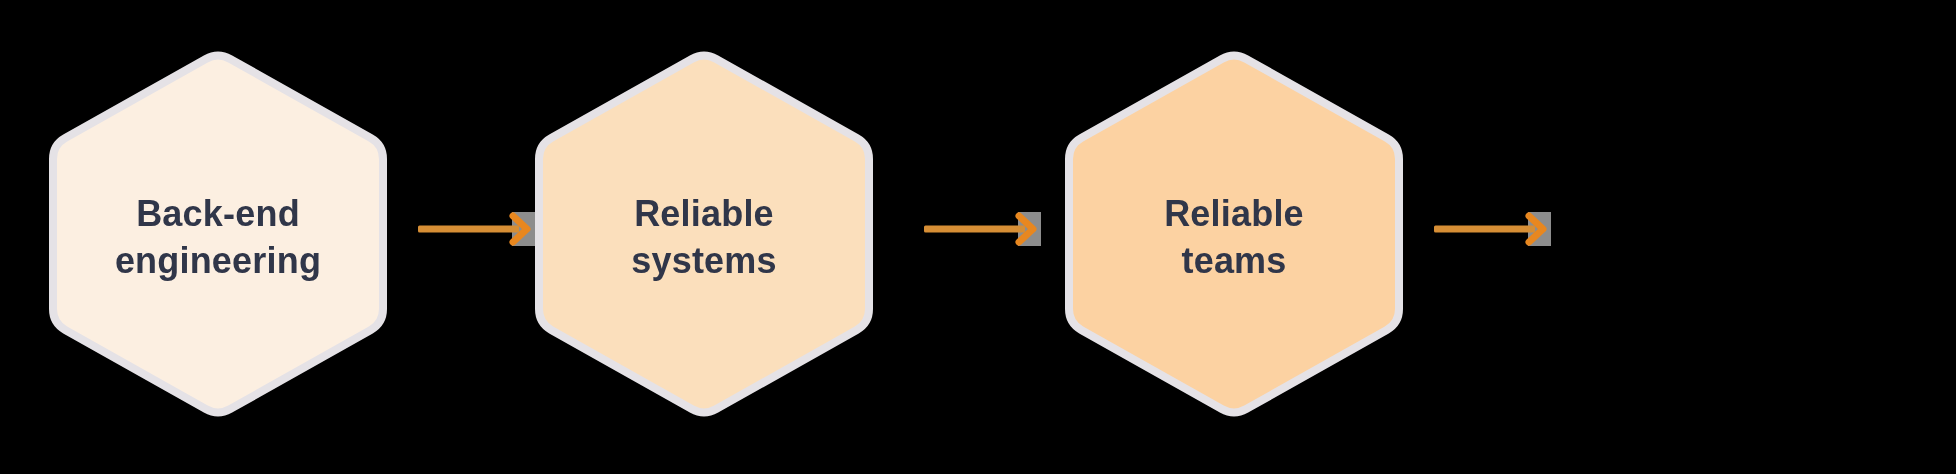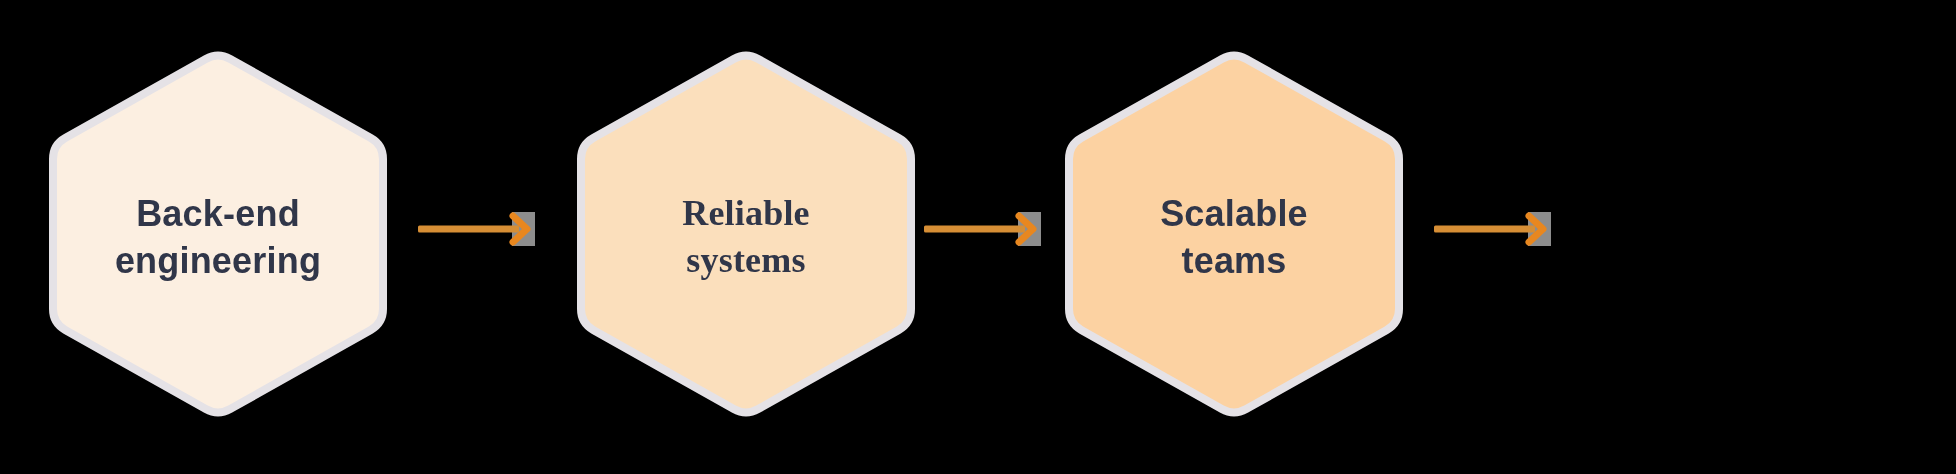--- a/index.html
+++ b/index.html
@@ -20,21 +20,21 @@
   .hex {
     position: absolute;
     top: 47px;
     width: 340px;
     height: 374px;
     display: flex;
     align-items: center;
     justify-content: center;
   }
   .hex-1 { left: 48px; }
-  .hex-2 { left: 576px; font-family: Liberation Serif, serif; }
+  .hex-2 { left: 534px; }
   .hex-3 { left: 1064px; }
   .hex-4 { left: 1572px; }
   .hex-svg {
     position: absolute;
     left: 0; top: 0;
     width: 100%;
     height: 100%;
   }
   .hex-path {
     stroke: var(--hexagon-border, #E5E2E6);
@@ -99,21 +99,21 @@
   <svg class="arrow arrow-2" viewBox="0 0 122 44" aria-hidden="true">
     <rect class="arrow-backdrop" x="96" y="5" width="23" height="34"></rect>
     <rect class="arrow-shaft" x="2" y="18.5" width="101" height="7" rx="1.5"></rect>
     <polyline class="arrow-chevron" points="97,9 111,22 97,35"></polyline>
   </svg>
 
   <div class="hex hex-3">
     <svg class="hex-svg" viewBox="0 0 340 374" aria-hidden="true">
       <path class="hex-path" d="M 157.8 11.9 Q 170 5 182.2 11.9 L 322.8 91.1 Q 335 98 335 112 L 335 262 Q 335 276 322.8 282.9 L 182.2 362.1 Q 170 369 157.8 362.1 L 17.2 282.9 Q 5 276 5 262 L 5 112 Q 5 98 17.2 91.1 Z" fill="#FCD2A2"></path>
     </svg>
-    <div class="hex-label">Scalable teams</div>
+    <div class="hex-label">Reliable teams</div>
   </div>
 
   <svg class="arrow arrow-3" viewBox="0 0 122 44" aria-hidden="true">
     <rect class="arrow-backdrop" x="96" y="5" width="23" height="34"></rect>
     <rect class="arrow-shaft" x="2" y="18.5" width="101" height="7" rx="1.5"></rect>
     <polyline class="arrow-chevron" points="97,9 111,22 97,35"></polyline>
   </svg>
 
 
 </div>

